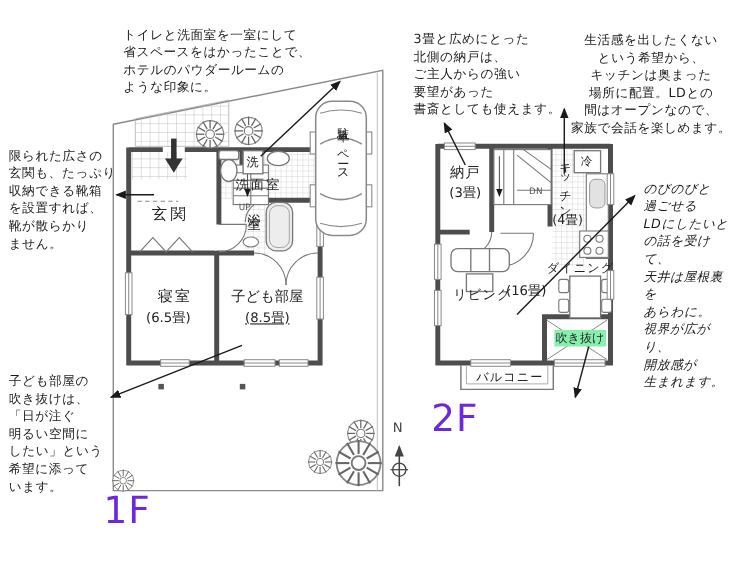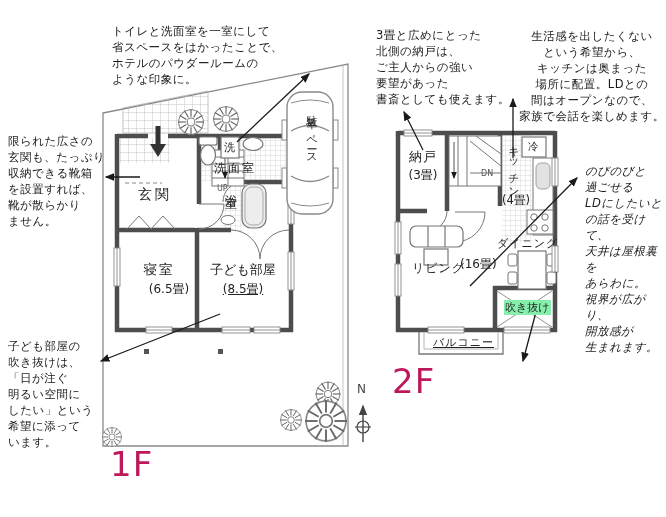--- a/index.html
+++ b/index.html
@@ -4,21 +4,21 @@
 <style>
   html,body{margin:0;padding:0;background:#fff;}
   #page{position:relative;width:666px;height:517px;background:#ffffff;overflow:hidden;
         font-family:"DejaVu Sans","Liberation Sans",sans-serif;color:#1a1a1a;}
   #plan-svg{position:absolute;left:0;top:0;}
   .ann{position:absolute;font-size:11.5px;line-height:16px;letter-spacing:0.5px;
        white-space:pre-line;color:#1a1a1a;}
   .rlabel{position:absolute;white-space:pre-line;color:#222;}
   .vert{writing-mode:vertical-rl;text-orientation:upright;}
   .center{text-align:center;}
-  .floor-big{position:absolute;font-size:34px;color:#be185d;letter-spacing:1px;}
+  .floor-big{position:absolute;font-size:34px;color:#6d28d9;letter-spacing:1px;}
   .bgw{background:#86efac;padding:0 1px;}
 </style>
 </head>
 <body>
 
 <div id="page">
 
 <svg id="plan-svg" width="666" height="517" viewBox="0 0 666 517">
   <defs>
     <pattern id="tileBig" width="8" height="8" patternUnits="userSpaceOnUse">
@@ -265,34 +265,34 @@
 視界が広がり、
 開放感が
 生まれます。</div>
 
 <div class="rlabel" style="left:138px;top:186px;font-size:14px;letter-spacing:3px;">玄関</div>
 <div class="rlabel" style="left:217px;top:184px;font-size:8px;color:#555;">UP</div>
 <div class="rlabel" style="left:224px;top:140px;font-size:11px;">洗</div>
 <div class="rlabel" style="left:214px;top:160px;font-size:12px;letter-spacing:2px;">洗面室</div>
 <div class="rlabel vert" style="left:222px;top:185px;font-size:12px;letter-spacing:2px;">浴室</div>
 <div class="rlabel center" style="left:126px;top:261px;width:66px;font-size:13.5px;letter-spacing:2px;">寝室</div>
-<div class="rlabel center" style="left:136px;top:281px;width:66px;font-size:12px;">(6.5畳)</div>
+<div class="rlabel center" style="left:120px;top:281px;width:66px;font-size:12px;">(6.5畳)</div>
 <div class="rlabel center" style="left:200px;top:261px;width:86px;font-size:13px;">子ども部屋</div>
 <div class="rlabel center" style="left:200px;top:281px;width:86px;font-size:12px;text-decoration:underline;">(8.5畳)</div>
 <div class="rlabel vert" style="left:303px;top:106px;font-size:11px;letter-spacing:3px;">駐車スペース</div>
-<div class="floor-big" style="left:110px;top:444px;">1F</div>
+<div class="floor-big" style="left:94px;top:444px;">1F</div>
 
 <div class="rlabel center" style="left:398px;top:148px;width:50px;font-size:13px;letter-spacing:1px;">納戸</div>
 <div class="rlabel center" style="left:398px;top:167px;width:50px;font-size:12px;">(3畳)</div>
 <div class="rlabel" style="left:481px;top:169px;font-size:8px;color:#555;">DN</div>
 <div class="rlabel vert" style="left:505px;top:139px;font-size:11px;letter-spacing:1px;">キッチン</div>
 <div class="rlabel center" style="left:496px;top:193px;width:40px;font-size:11.5px;">(4畳)</div>
 <div class="rlabel" style="left:528px;top:140px;font-size:10.5px;">冷</div>
 <div class="rlabel" style="left:497px;top:236px;font-size:11px;letter-spacing:1px;">ダイニング</div>
 <div class="rlabel" style="left:460px;top:256px;font-size:12px;">(16畳)</div>
 <div class="rlabel" style="left:412px;top:260px;font-size:12px;letter-spacing:1px;">リビング</div>
 <div class="rlabel bgw" style="left:504px;top:300px;font-size:11px;">吹き抜け</div>
-<div class="rlabel" style="left:433px;top:335px;font-size:11px;letter-spacing:1px;text-decoration:underline;">バルコニー</div>
+<div class="rlabel" style="left:433px;top:335px;font-size:11px;letter-spacing:1px;">バルコニー</div>
 <div class="floor-big" style="left:392px;top:361px;">2F</div>
 
 <div class="rlabel" style="left:357px;top:382px;font-size:12px;color:#444;">N</div>
 
 </div>
 
 </body></html>

